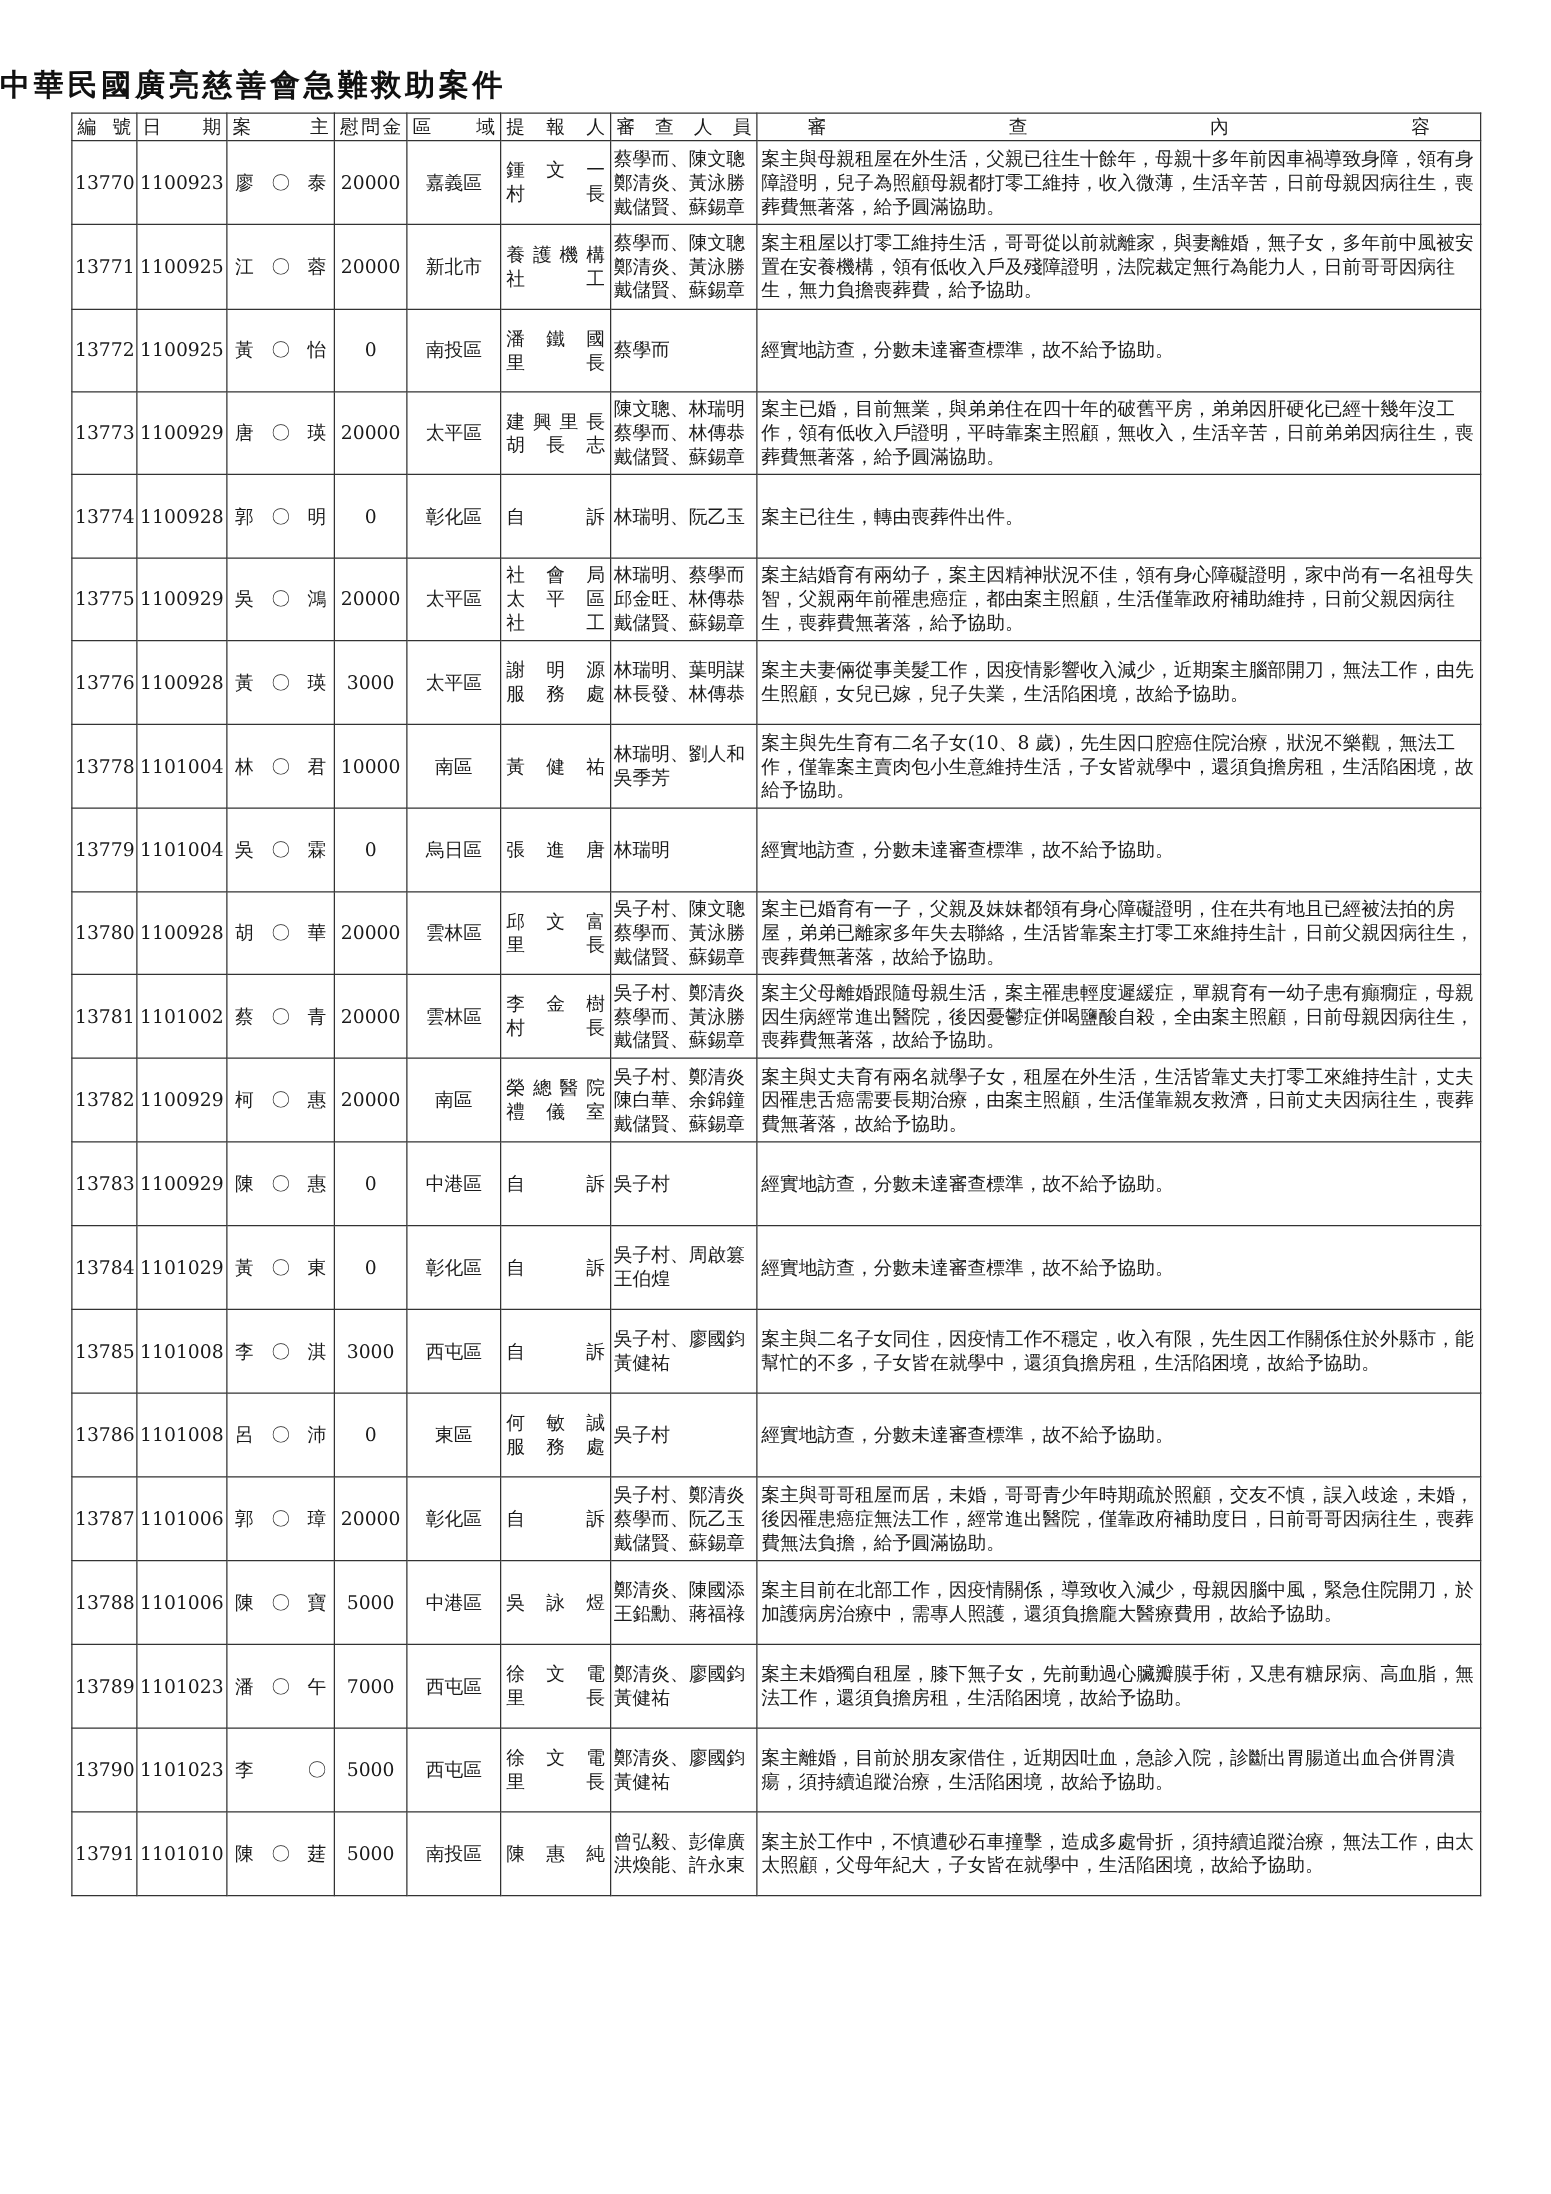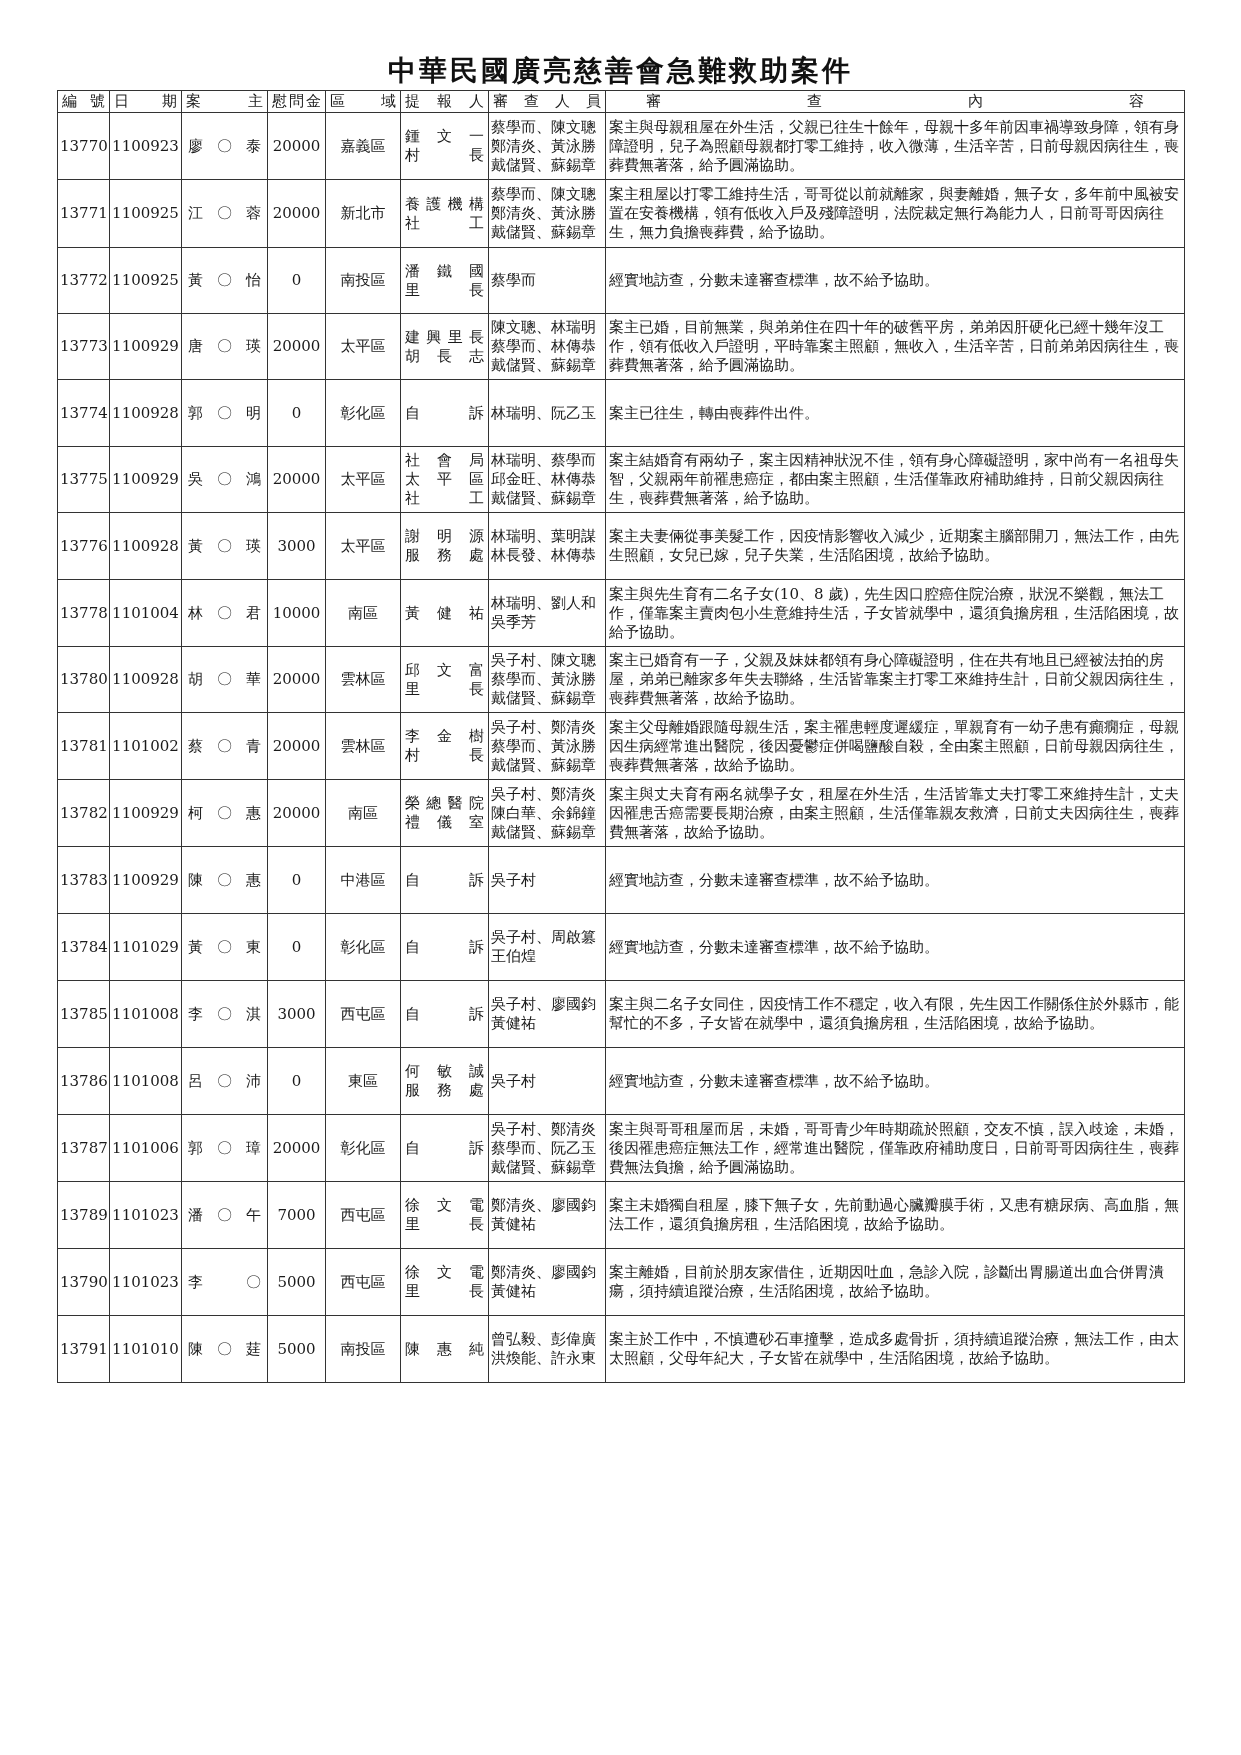--- a/index.html
+++ b/index.html
@@ -1,17 +1,17 @@
 <!DOCTYPE html>
 <html><head>
 <meta charset="utf-8">
 <style>
   html, body { margin: 0; padding: 0; background: #ffffff; }
   body { width: 1241px; height: 1755px; position: relative; font-family: "DejaVu Serif", "Liberation Serif", serif; color: #1a1a1a; }
-  .title { position: absolute; left: 0; top: 52px; width: 1241px; text-align: center; font-family: "DejaVu Sans", "Liberation Sans", sans-serif; font-size: 28px; letter-spacing: 3px; font-weight: bold; color: #111; }
+  .title { position: absolute; left: 0; top: 52px; width: 1241px; font-family: "DejaVu Sans", "Liberation Sans", sans-serif; font-size: 24px; letter-spacing: 3px; font-weight: bold; color: #111; }
   table.cases { position: absolute; left: 57px; top: 90px; border-collapse: collapse; table-layout: fixed; width: 1127px; }
   table.cases td, table.cases th { border: 1.5px solid #333; padding: 0 2px; font-size: 15px; line-height: 19px; font-weight: normal; overflow: hidden; vertical-align: middle; }
   table.cases th { height: 21px; text-align: center; white-space: nowrap; }
   .c-num, .c-date, .c-amt { text-align: center; }
   .c-region { text-align: center; }
   .c-name { text-align: justify; text-align-last: justify; padding: 0 6px !important; }
   .c-rep { text-align: justify; text-align-last: justify; padding: 0 4px !important; }
   .c-rev { text-align: left; }
   .c-content { text-align: left; padding-left: 3px !important; }
   .rep-line { display: block; text-align: justify; text-align-last: justify; }
@@ -170,20 +170,34 @@
         <td class="c-region">南區</td>
         <td class="c-rep">
           <span class="rep-line">黃健祐</span>
         </td>
         <td class="c-rev">
           <span class="rev-line">林瑞明、劉人和</span>
           <span class="rev-line">吳季芳</span>
         </td>
         <td class="c-content">案主與先生育有二名子女(10、8 歲)，先生因口腔癌住院治療，狀況不樂觀，無法工作，僅靠案主賣肉包小生意維持生活，子女皆就學中，還須負擔房租，生活陷困境，故給予協助。</td>
       </tr>
+      <tr style="height: 67px;">
+        <td class="c-num">13779</td>
+        <td class="c-date">1101004</td>
+        <td class="c-name">吳〇霖</td>
+        <td class="c-amt">0</td>
+        <td class="c-region">烏日區</td>
+        <td class="c-rep">
+          <span class="rep-line">張進唐</span>
+        </td>
+        <td class="c-rev">
+          <span class="rev-line">林瑞明</span>
+        </td>
+        <td class="c-content">經實地訪查，分數未達審查標準，故不給予協助。</td>
+      </tr>
       <tr style="height: 66px;">
         <td class="c-num">13780</td>
         <td class="c-date">1100928</td>
         <td class="c-name">胡〇華</td>
         <td class="c-amt">20000</td>
         <td class="c-region">雲林區</td>
         <td class="c-rep">
           <span class="rep-line">邱文富</span>
           <span class="rep-line">里長</span>
         </td>
@@ -297,20 +311,35 @@
           <span class="rep-line">自訴</span>
         </td>
         <td class="c-rev">
           <span class="rev-line">吳子村、鄭清炎</span>
           <span class="rev-line">蔡學而、阮乙玉</span>
           <span class="rev-line">戴儲賢、蘇錫章</span>
         </td>
         <td class="c-content">案主與哥哥租屋而居，未婚，哥哥青少年時期疏於照顧，交友不慎，誤入歧途，未婚，後因罹患癌症無法工作，經常進出醫院，僅靠政府補助度日，日前哥哥因病往生，喪葬費無法負擔，給予圓滿協助。</td>
       </tr>
       <tr style="height: 67px;">
+        <td class="c-num">13788</td>
+        <td class="c-date">1101006</td>
+        <td class="c-name">陳〇寶</td>
+        <td class="c-amt">5000</td>
+        <td class="c-region">中港區</td>
+        <td class="c-rep">
+          <span class="rep-line">吳詠煜</span>
+        </td>
+        <td class="c-rev">
+          <span class="rev-line">鄭清炎、陳國添</span>
+          <span class="rev-line">王鉛勳、蔣福祿</span>
+        </td>
+        <td class="c-content">案主目前在北部工作，因疫情關係，導致收入減少，母親因腦中風，緊急住院開刀，於加護病房治療中，需專人照護，還須負擔龐大醫療費用，故給予協助。</td>
+      </tr>
+      <tr style="height: 67px;">
         <td class="c-num">13789</td>
         <td class="c-date">1101023</td>
         <td class="c-name">潘〇午</td>
         <td class="c-amt">7000</td>
         <td class="c-region">西屯區</td>
         <td class="c-rep">
           <span class="rep-line">徐文電</span>
           <span class="rep-line">里長</span>
         </td>
         <td class="c-rev">

